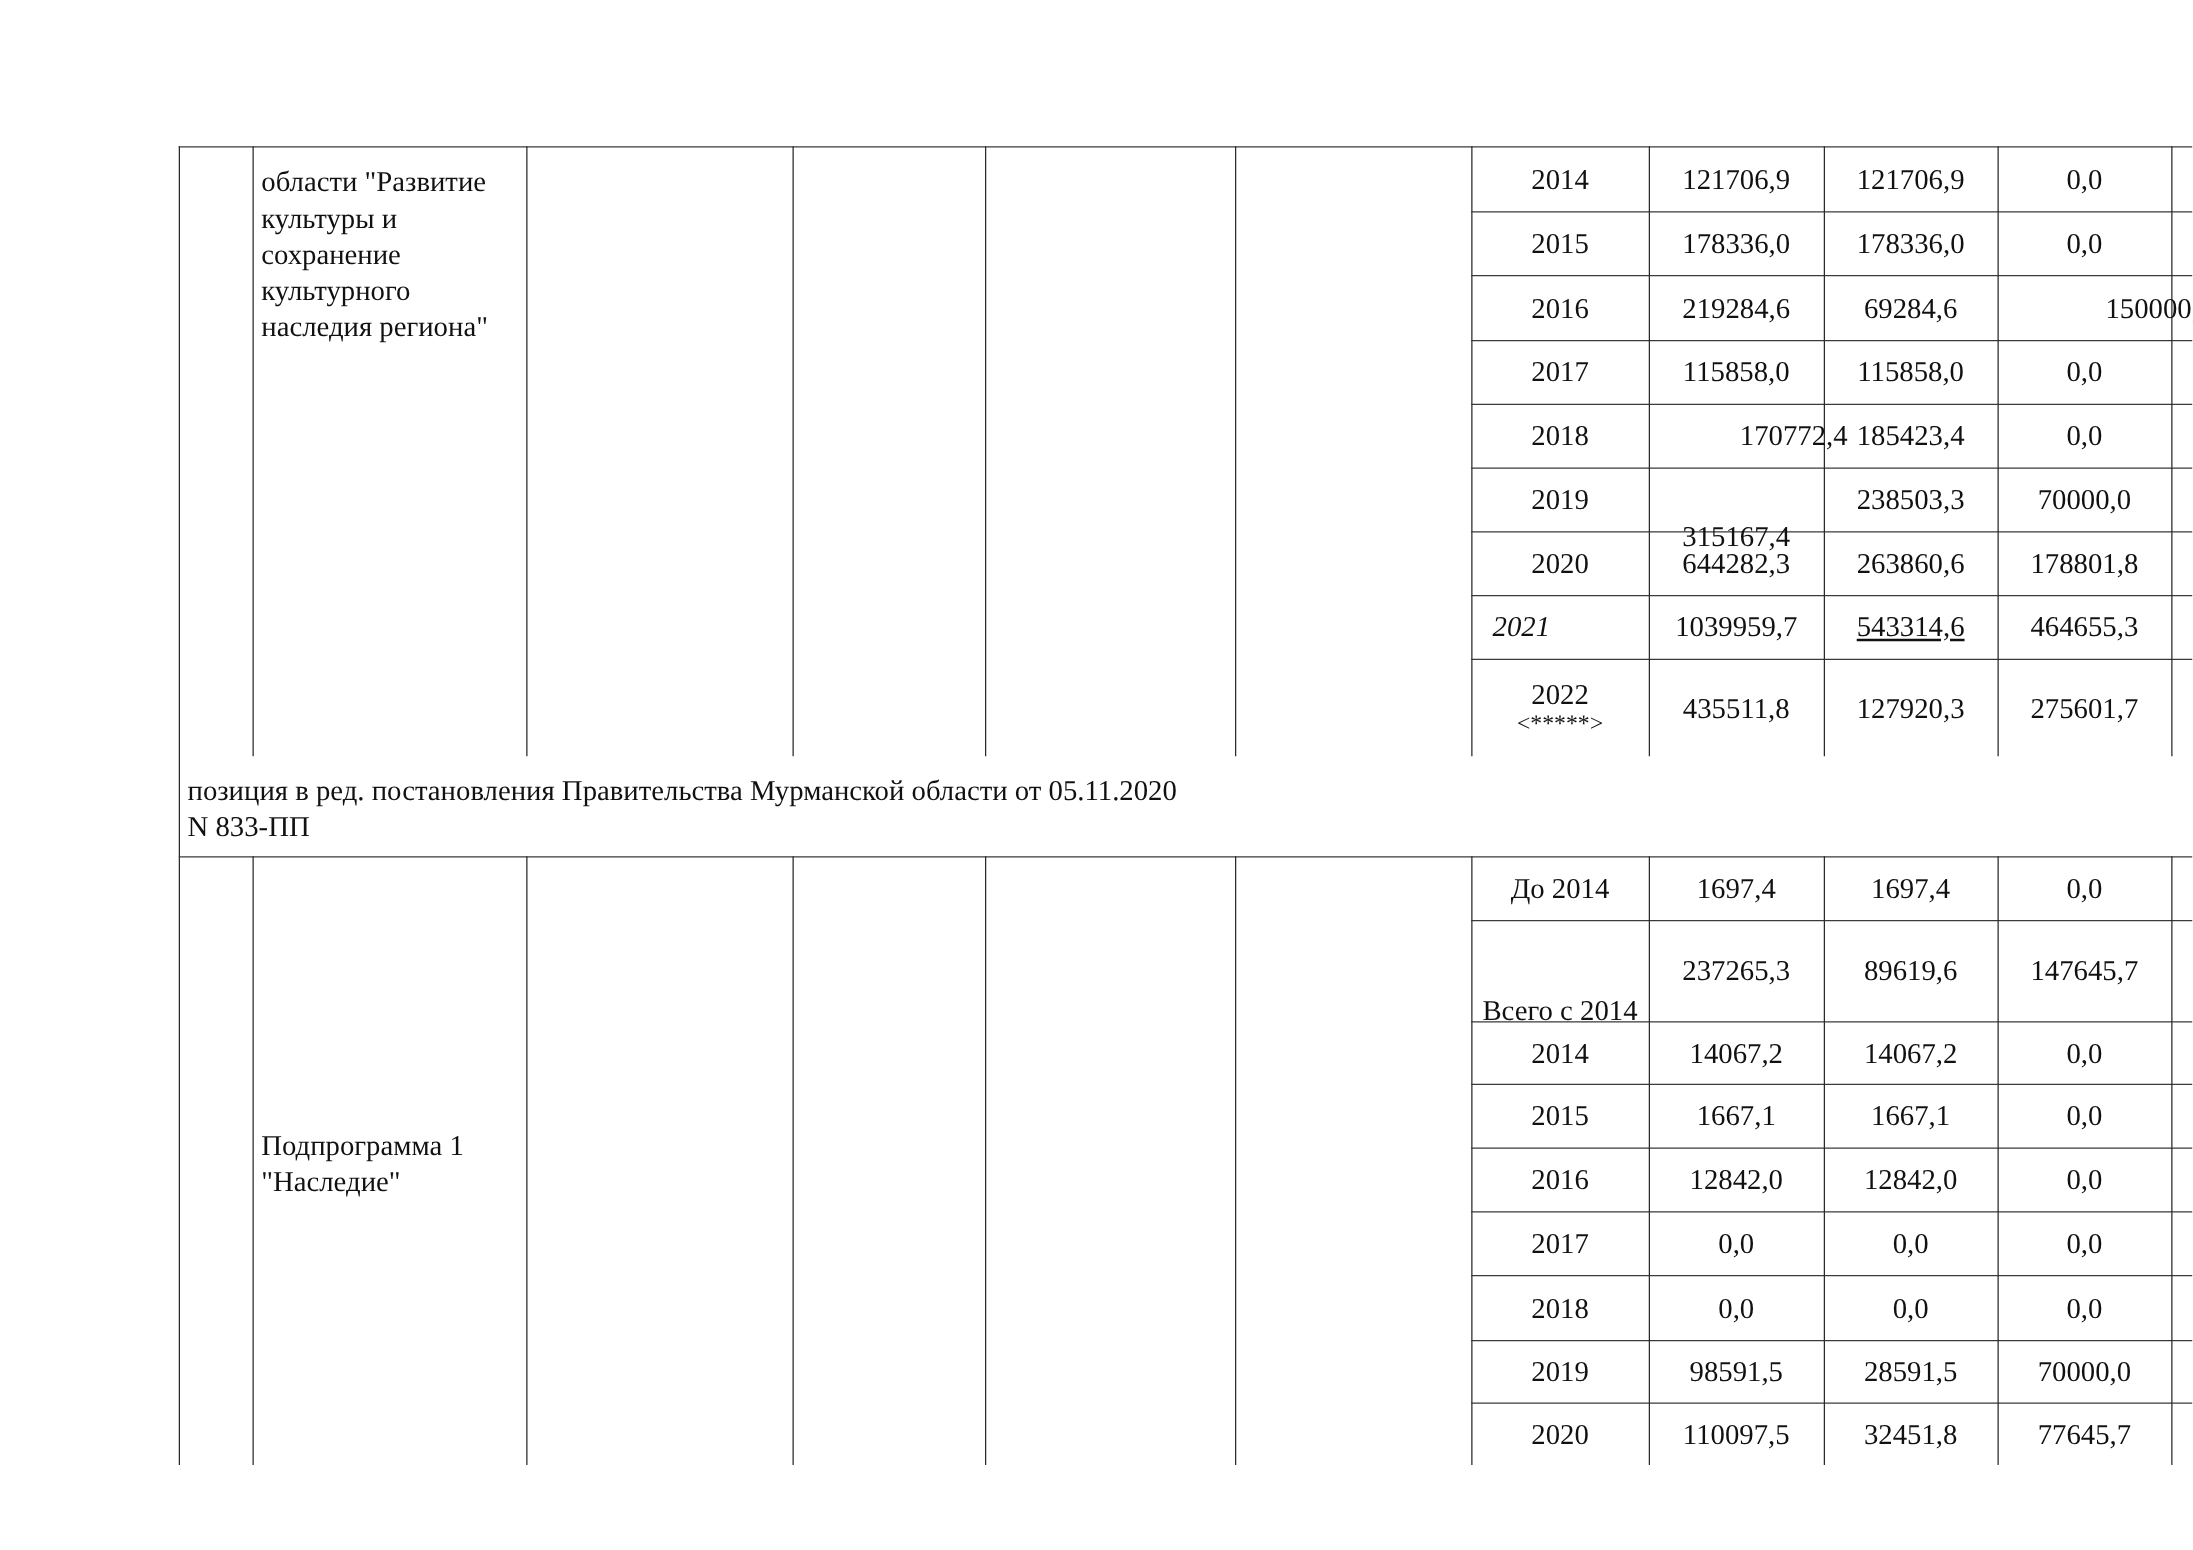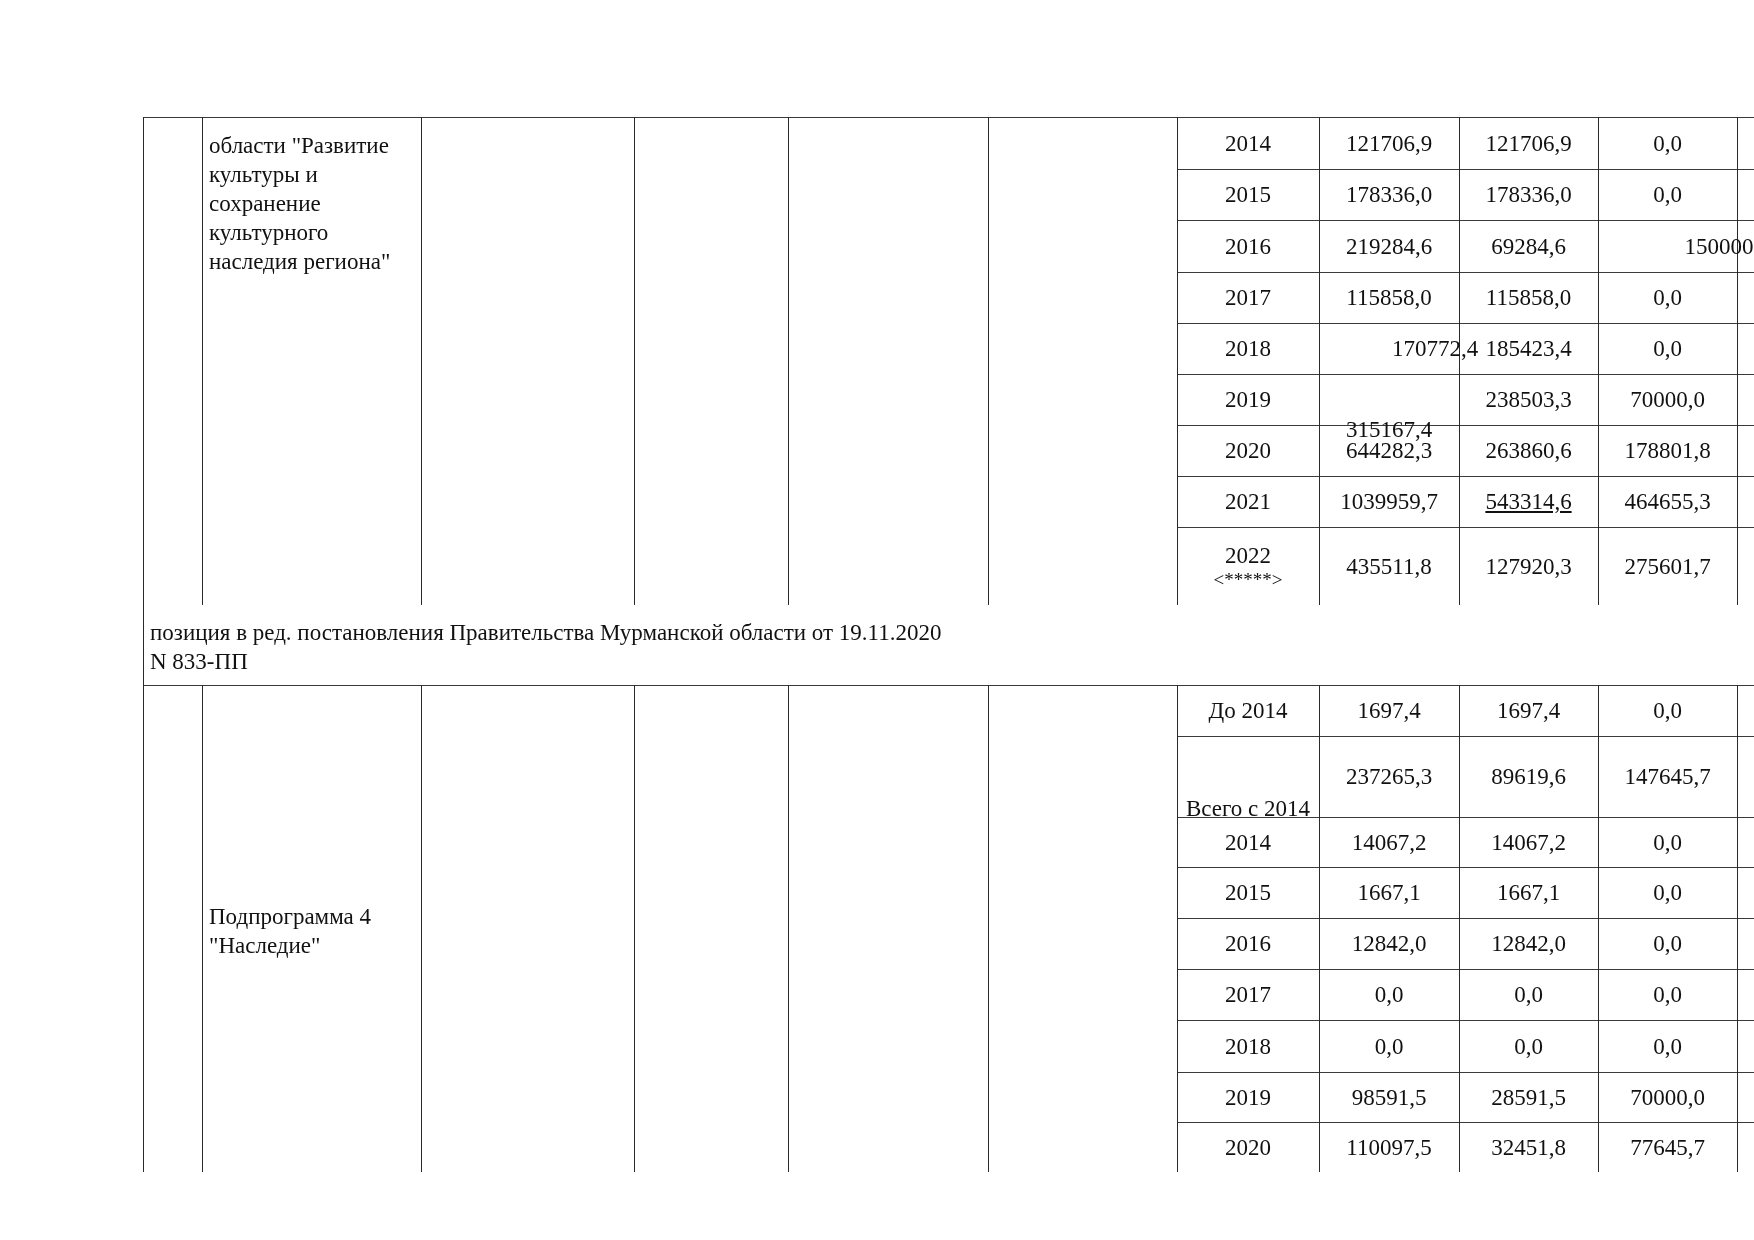--- a/index.html
+++ b/index.html
@@ -86,38 +86,38 @@
       <div class="cell" style="left:1459px; top:374px; width:139px; height:51px;">238503,3</div>
       <div class="cell" style="left:1598px; top:374px; width:139px; height:51px;">70000,0</div>
     </div>
     <div>
       <div class="cell" style="left:1177px; top:425px; width:142px; height:51px;">2020</div>
       <div class="cell" style="left:1319px; top:425px; width:140px; height:51px;">644282,3</div>
       <div class="cell" style="left:1459px; top:425px; width:139px; height:51px;">263860,6</div>
       <div class="cell" style="left:1598px; top:425px; width:139px; height:51px;">178801,8</div>
     </div>
     <div>
-      <div class="cell" style="left:1177px; top:476px; width:142px; height:51px;">2021</div>
+      <div class="cell" style="left:1146px; top:476px; width:142px; height:51px;font-style:italic;">2021</div>
       <div class="cell" style="left:1319px; top:476px; width:140px; height:51px;">1039959,7</div>
       <div class="cell" style="left:1459px; top:476px; width:139px; height:51px;text-decoration:underline;">543314,6</div>
       <div class="cell" style="left:1598px; top:476px; width:139px; height:51px;">464655,3</div>
     </div>
     <div>
       <div class="cell" style="left:1177px; top:527px; width:142px; height:78px; flex-direction:column;">
         <span>2022</span>
         <span class="sub">&lt;*****&gt;</span>
       </div>
       <div class="cell" style="left:1319px; top:527px; width:140px; height:78px;">435511,8</div>
       <div class="cell" style="left:1459px; top:527px; width:139px; height:78px;">127920,3</div>
       <div class="cell" style="left:1598px; top:527px; width:139px; height:78px;">275601,7</div>
     </div>
   </div>
 
   <div>
-    <div class="txt" style="left:150px; top:618px; width:1100px;">позиция в ред. постановления Правительства Мурманской области от 19.11.2020</div>
+    <div class="txt" style="left:150px; top:618px; width:1100px;">позиция в ред. постановления Правительства Мурманской области от 05.11.2020</div>
     <div class="txt" style="left:150px; top:647px; width:600px;">N 833-ПП</div>
   </div>
 
   <div>
     <div class="hl" style="left:143px; top:685px; width:1611px;"></div>
     <div class="hl" style="left:1177px; top:736px; width:577px;"></div>
     <div class="hl" style="left:1177px; top:817px; width:577px;"></div>
     <div class="hl" style="left:1177px; top:867px; width:577px;"></div>
     <div class="hl" style="left:1177px; top:918px; width:577px;"></div>
     <div class="hl" style="left:1177px; top:969px; width:577px;"></div>
@@ -130,21 +130,21 @@
     <div class="vl" style="left:421px; top:685px; height:487px;"></div>
     <div class="vl" style="left:634px; top:685px; height:487px;"></div>
     <div class="vl" style="left:788px; top:685px; height:487px;"></div>
     <div class="vl" style="left:988px; top:685px; height:487px;"></div>
     <div class="vl" style="left:1177px; top:685px; height:487px;"></div>
     <div class="vl" style="left:1319px; top:685px; height:487px;"></div>
     <div class="vl" style="left:1459px; top:685px; height:487px;"></div>
     <div class="vl" style="left:1598px; top:685px; height:487px;"></div>
     <div class="vl" style="left:1737px; top:685px; height:487px;"></div>
 
-    <div class="txt" style="left:209px; top:902px; width:210px;">Подпрограмма 4
+    <div class="txt" style="left:209px; top:902px; width:210px;">Подпрограмма 1
 "Наследие"</div>
 
     <div>
       <div class="cell" style="left:1177px; top:685px; width:142px; height:51px;">До 2014</div>
       <div class="cell" style="left:1319px; top:685px; width:140px; height:51px;">1697,4</div>
       <div class="cell" style="left:1459px; top:685px; width:139px; height:51px;">1697,4</div>
       <div class="cell" style="left:1598px; top:685px; width:139px; height:51px;">0,0</div>
     </div>
     <div>
       <div class="cell" style="left:1185px; top:736px; width:126px; height:81px;margin-top:32px;">Всего с 2014</div>

